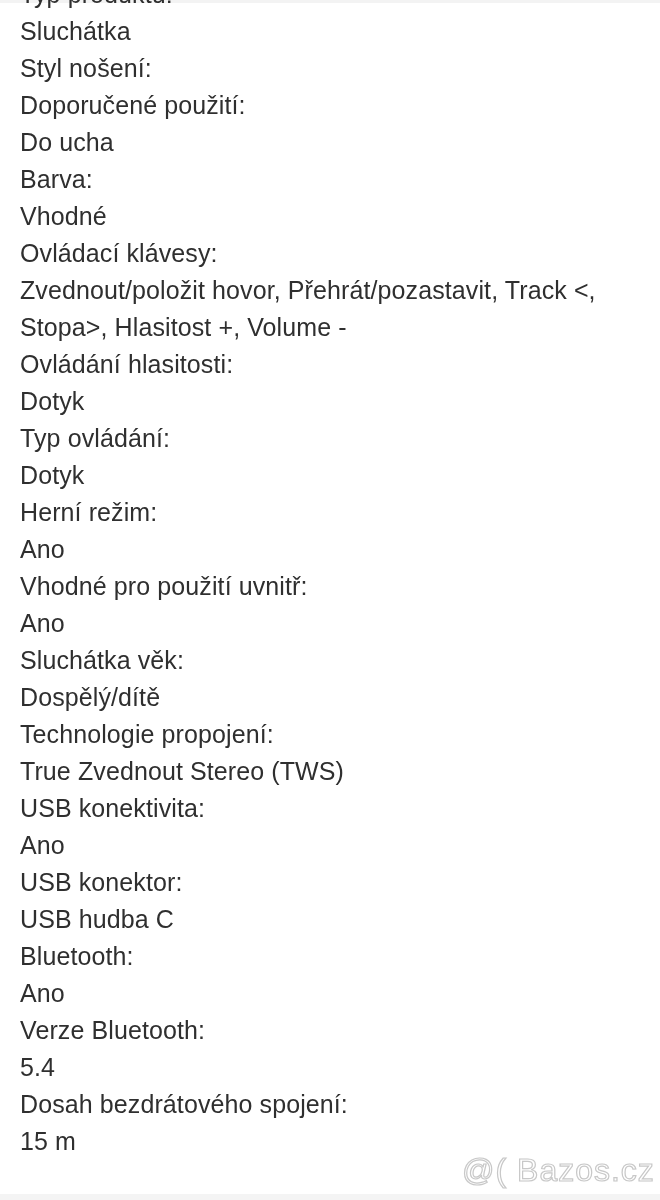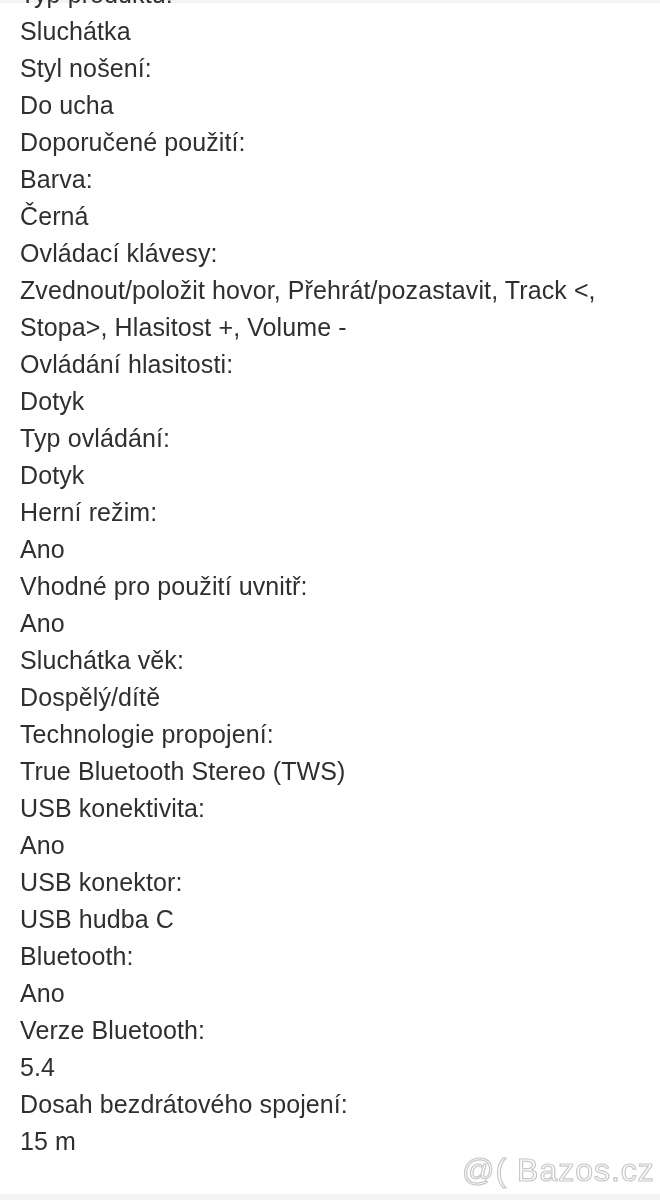--- a/index.html
+++ b/index.html
@@ -61,26 +61,26 @@
 <body>
 
 <div class="top-strip"></div>
 
 <div class="content">
   <div class="line clipped">Typ produktu:</div>
 
   <div class="line">Sluchátka</div>
 
   <div class="line">Styl nošení:</div>
+  <div class="line">Doporučené použití:</div>
+
   <div class="line">Do ucha</div>
 
-  <div class="line">Doporučené použití:</div>
-
   <div class="line">Barva:</div>
-  <div class="line">Černá</div>
+  <div class="line">Vhodné</div>
 
   <div class="line">Ovládací klávesy:</div>
   <div class="line">Zvednout/položit hovor, Přehrát/pozastavit, Track &lt;,</div>
   <div class="line">Stopa&gt;, Hlasitost +, Volume -</div>
 
   <div class="line">Ovládání hlasitosti:</div>
   <div class="line">Dotyk</div>
 
   <div class="line">Typ ovládání:</div>
   <div class="line">Dotyk</div>
@@ -88,21 +88,21 @@
   <div class="line">Herní režim:</div>
   <div class="line">Ano</div>
 
   <div class="line">Vhodné pro použití uvnitř:</div>
   <div class="line">Ano</div>
 
   <div class="line">Sluchátka věk:</div>
   <div class="line">Dospělý/dítě</div>
 
   <div class="line">Technologie propojení:</div>
-  <div class="line">True Bluetooth Stereo (TWS)</div>
+  <div class="line">True Zvednout Stereo (TWS)</div>
 
   <div class="line">USB konektivita:</div>
   <div class="line">Ano</div>
 
   <div class="line">USB konektor:</div>
   <div class="line">USB hudba C</div>
 
   <div class="line">Bluetooth:</div>
   <div class="line">Ano</div>
 

